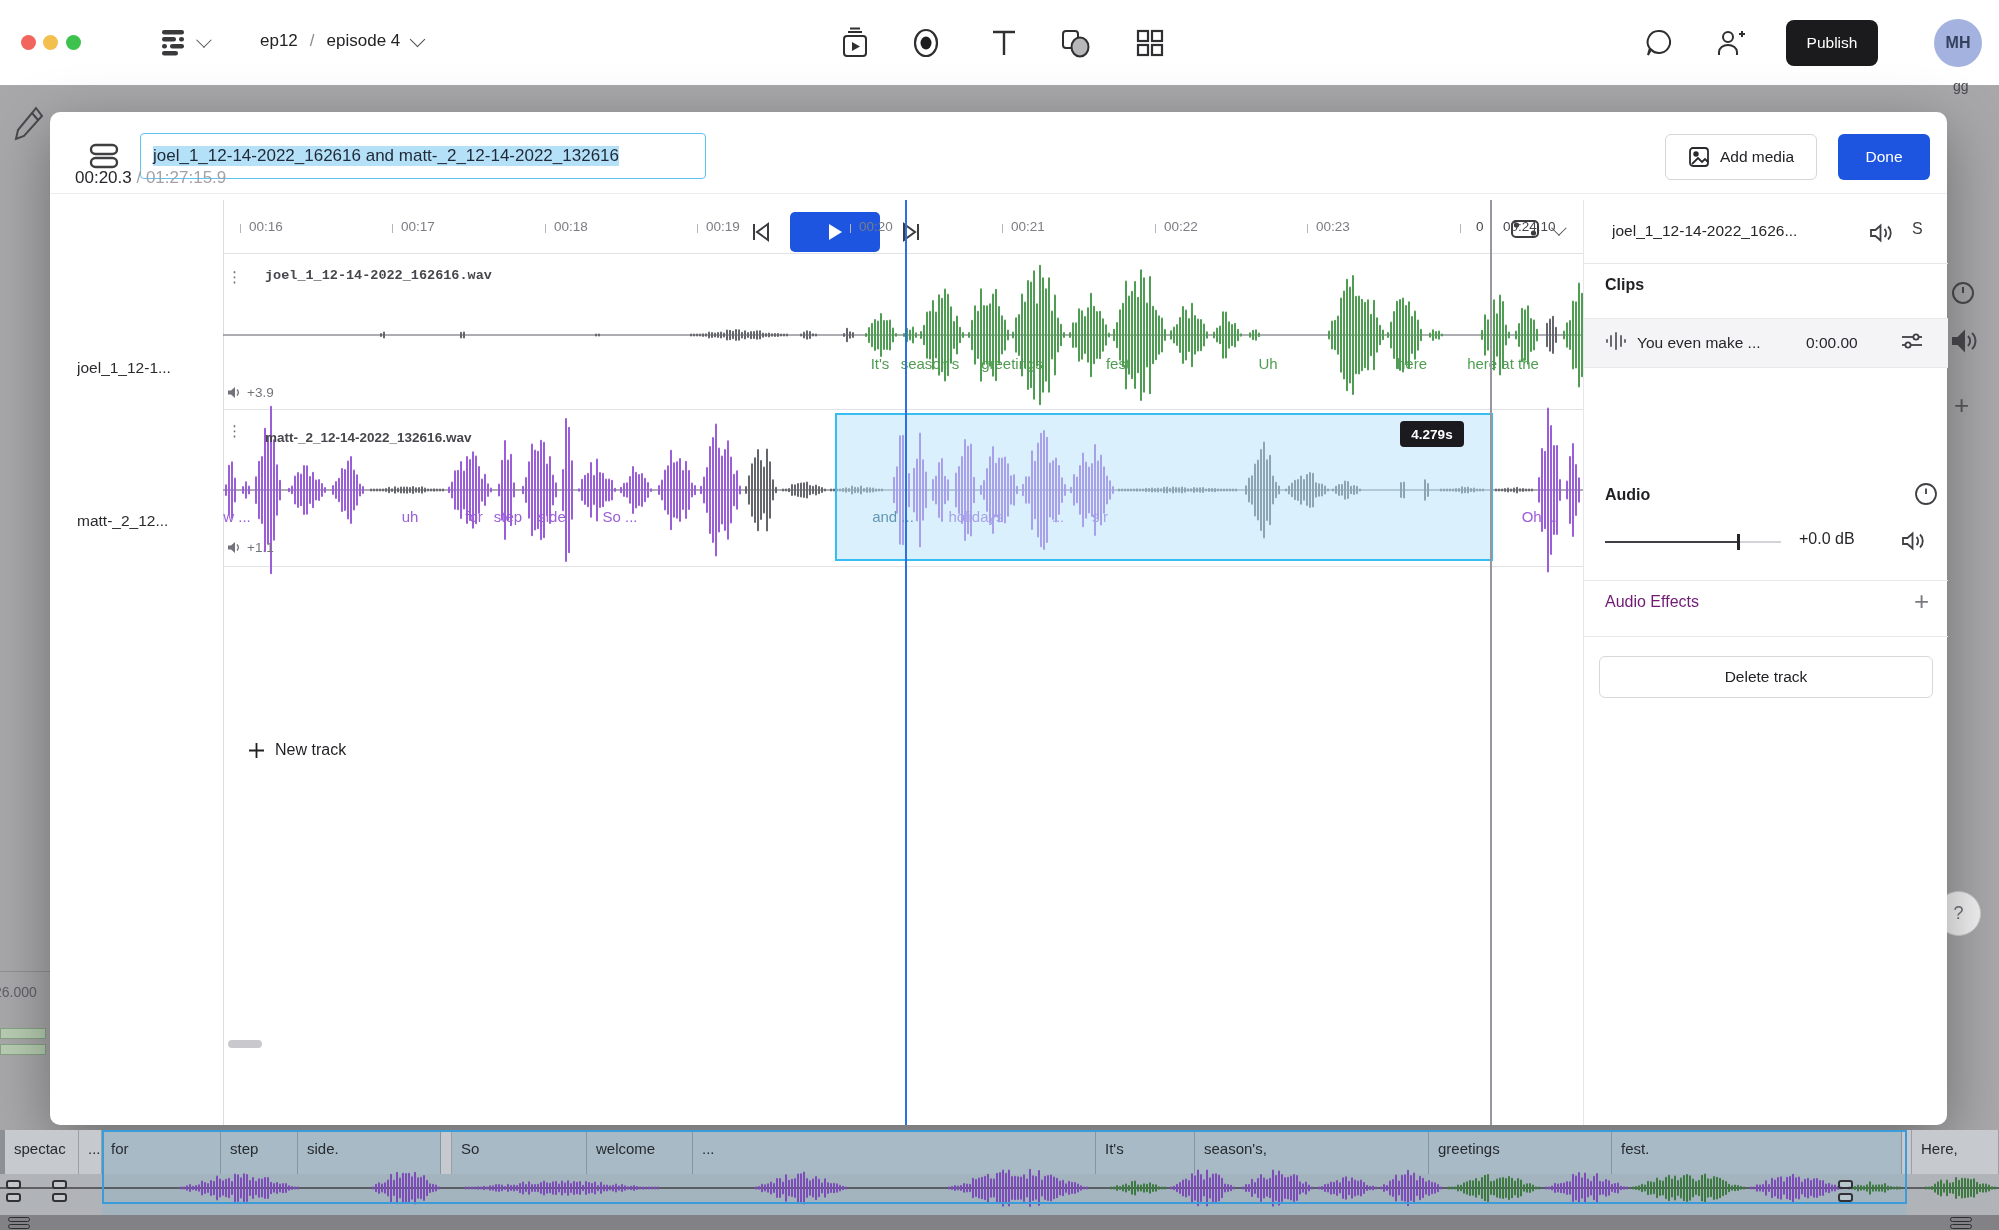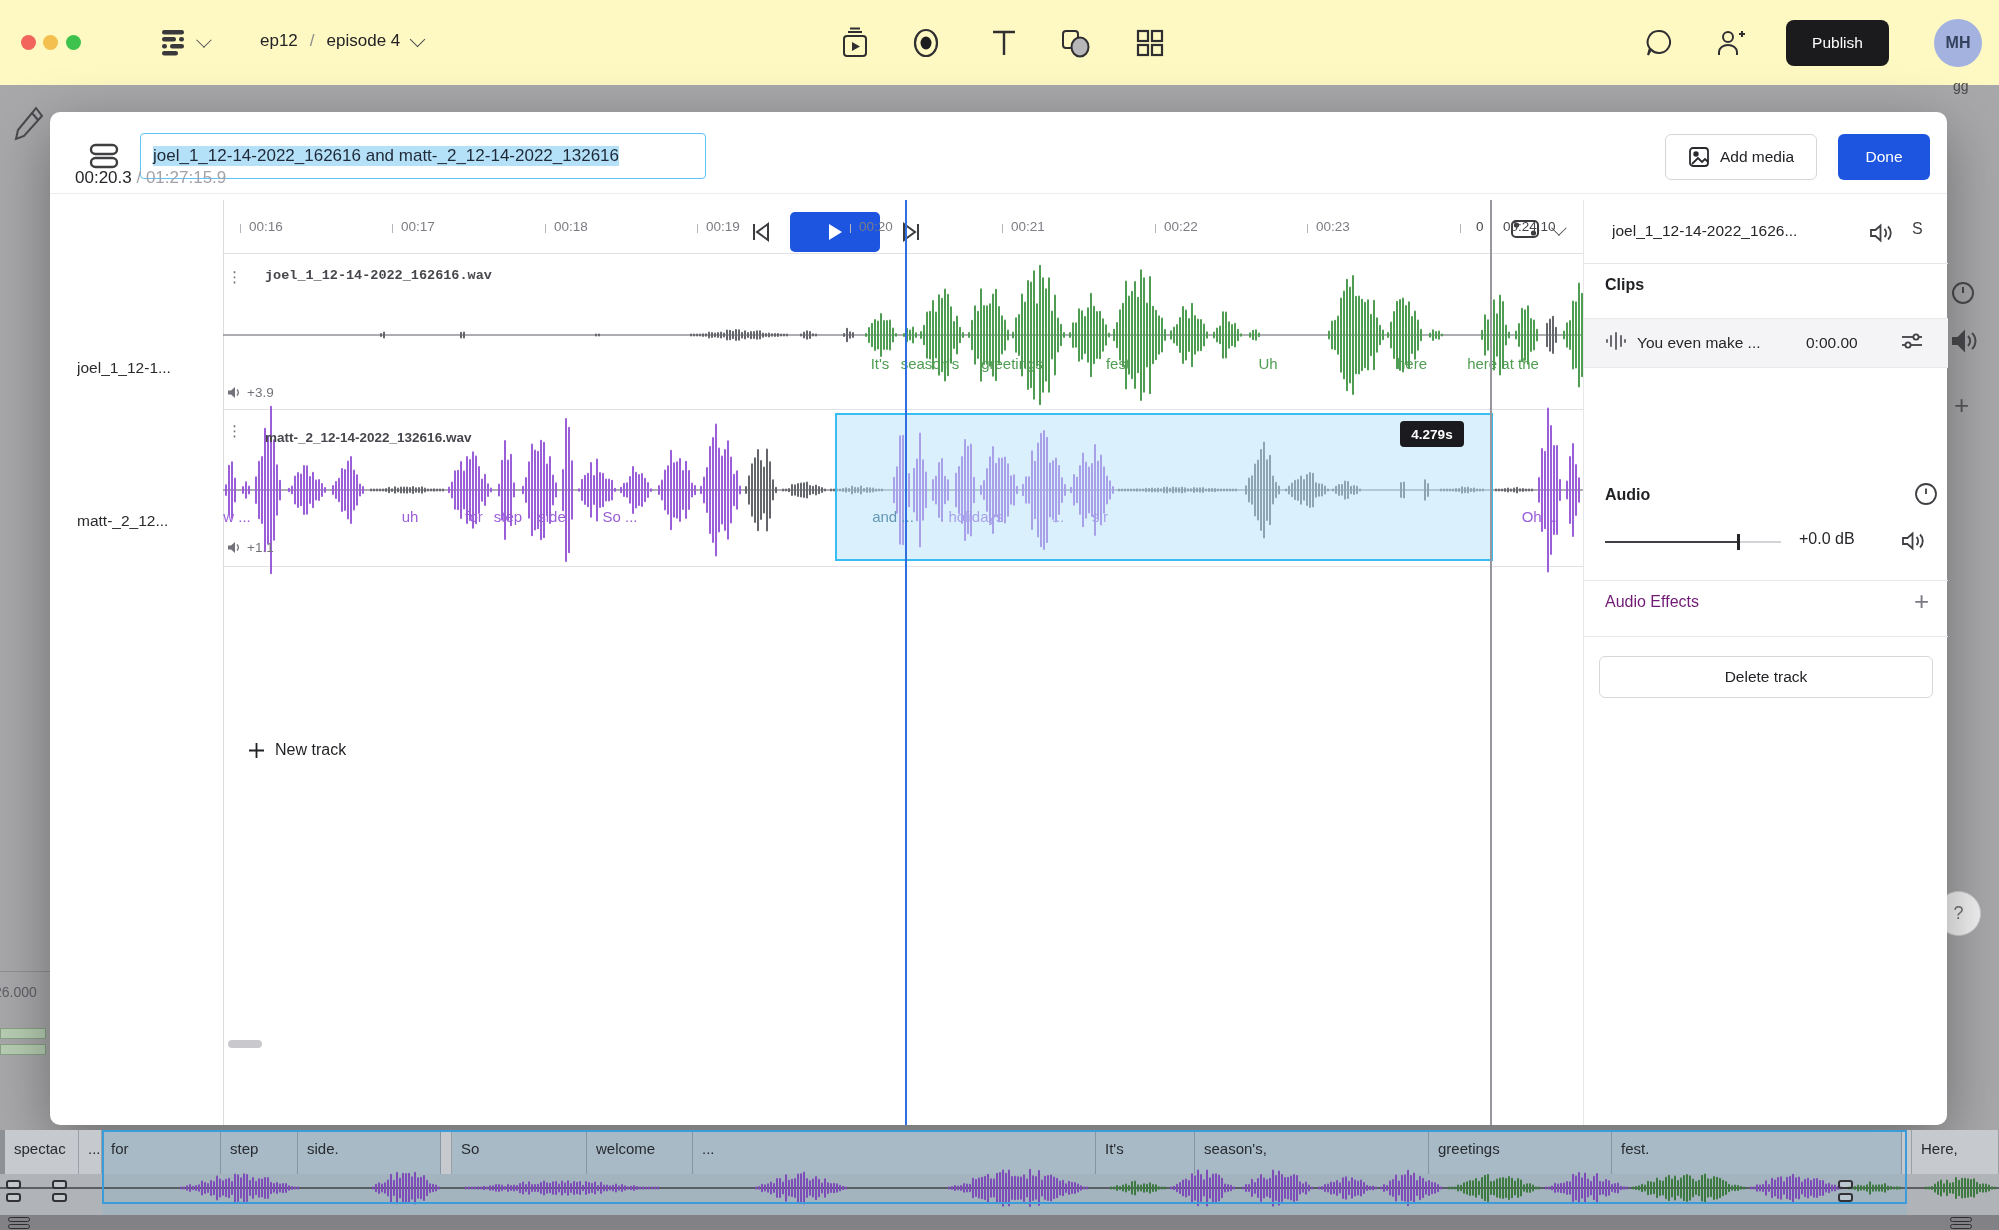--- a/index.html
+++ b/index.html
@@ -1,27 +1,27 @@
 <!DOCTYPE html>
 <html><head>
 <meta charset="utf-8">
 <style>
   * { margin:0; padding:0; box-sizing:border-box; }
   html,body { width:1999px; height:1230px; overflow:hidden; }
   body { font-family:"Liberation Sans", sans-serif; background:#a8a8aa; position:relative; }
   .abs { position:absolute; }
 
   
-  .topbar { position:absolute; left:0; top:0; width:1999px; height:85px; background:#fef9c3; }
+  .topbar { position:absolute; left:0; top:0; width:1999px; height:85px; background:#ffffff; }
   .tl { position:absolute; top:35px; width:15px; height:15px; border-radius:50%; }
   .breadcrumb { position:absolute; top:31px; font-size:17px; color:#232326; display:flex; gap:12px; align-items:center; }
   .bc-sep { color:#8c8c90; }
   .chev { width:11px; height:11px; border-right:1.8px solid #4c4c50; border-bottom:1.8px solid #4c4c50; transform:rotate(45deg) translateY(-2px); display:inline-block; }
   .topbtn { position:absolute; top:24px; width:38px; height:38px; display:flex; align-items:center; justify-content:center; }
-  .publish { position:absolute; left:1786px; top:20px; width:103px; height:46px; background:#1b1b1d; color:#fff; font-size:15.5px; border:none; border-radius:8px; }
+  .publish { position:absolute; left:1786px; top:20px; width:92px; height:46px; background:#1b1b1d; color:#fff; font-size:15.5px; border:none; border-radius:8px; }
   .avatar { position:absolute; left:1934px; top:19px; width:48px; height:48px; border-radius:50%; background:#a3b2df; color:#33415c; font-size:16px; font-weight:bold; display:flex; align-items:center; justify-content:center; }
 
   
   .bg-left-line { position:absolute; left:0; top:971px; width:50px; height:1px; background:#909094; }
   .bg-26 { position:absolute; left:-6px; top:984px; font-size:14px; color:#5f5f65; }
   .greenbar { position:absolute; left:0; width:46px; height:11px; background:#b7cdb2; border:1px solid #85a383; }
   .bg-gg { position:absolute; left:1953px; top:78px; font-size:14px; color:#4a4a4e; }
   .bg-help { position:absolute; left:1936px; top:891px; width:45px; height:45px; border-radius:50%; background:#f2f2f3; border:1px solid #cfcfd2; color:#6f6f75; font-size:18px; display:flex; align-items:center; justify-content:center; }
   .bg-greenchip { position:absolute; left:1986px; top:1198px; width:13px; height:16px; background:#4b8b4b; }
 

